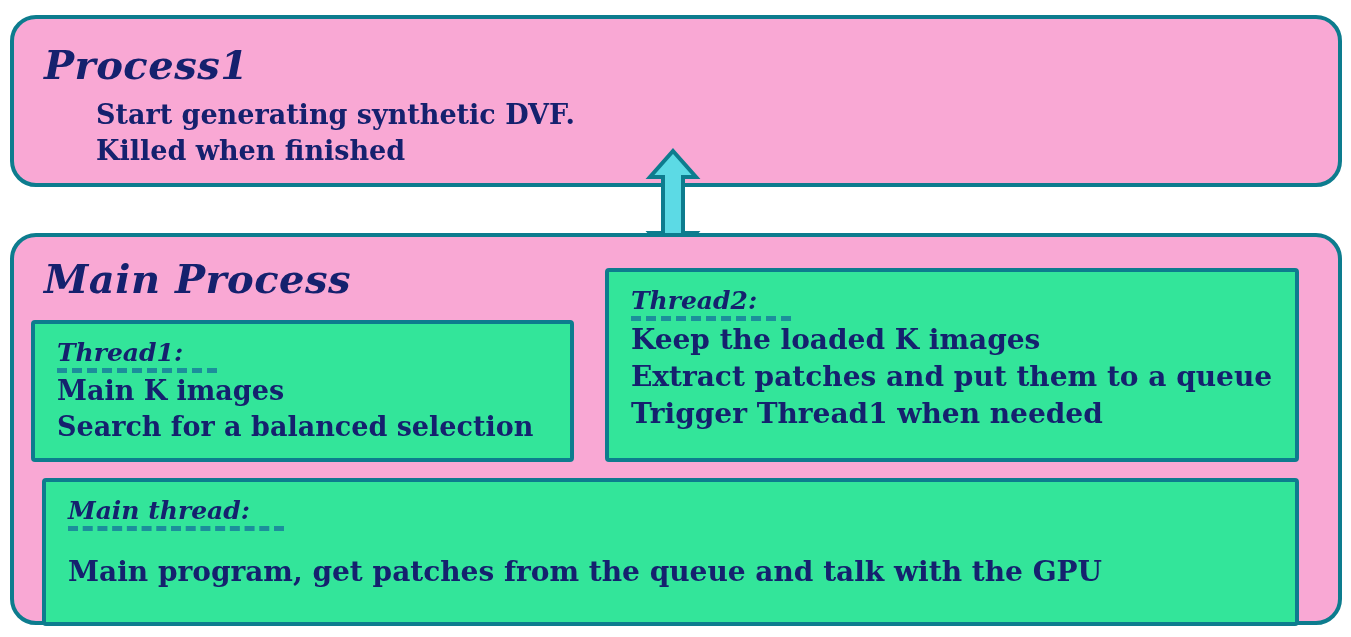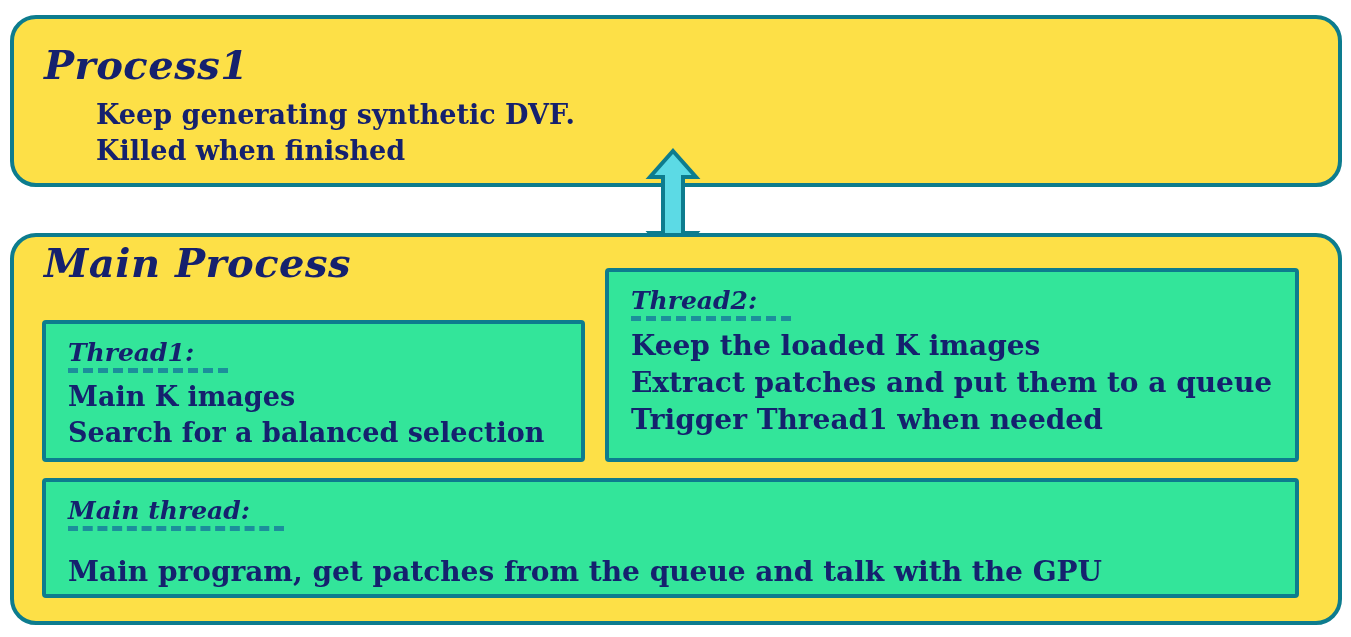--- a/index.html
+++ b/index.html
@@ -16,21 +16,21 @@
   }
 
   .stage {
     position: absolute;
     inset: 0;
   }
 
   
   .proc-box {
     position: absolute;
-    background: #fde047;
+    background: #f9a8d4;
     border: 4px solid #0d7c8e;
     border-radius: 26px;
     box-sizing: border-box;
   }
 
   #process1-box {
     left: 10px;
     top: 15px;
     width: 1332px;
     height: 172px;
@@ -55,21 +55,21 @@
     white-space: nowrap;
   }
 
   #process1-title {
     left: 30px;
     top: 22px;
   }
 
   #main-process-title {
     left: 30px;
-    top: 2px;
+    top: 18px;
   }
 
   
   .proc-lines {
     position: absolute;
     font-family: "DejaVu Serif", serif;
     font-weight: bold;
     color: #15216e;
     font-size: 27px;
     line-height: 36px;
@@ -94,38 +94,38 @@
   .thread-box {
     position: absolute;
     background: #33e59a;
     border: 4px solid #0d7c8e;
     border-radius: 4px;
     box-sizing: border-box;
     padding: 14px 20px 16px 22px;
   }
 
   #thread1-box {
-    left: 42px;
+    left: 31px;
     top: 320px;
     width: 543px;
     height: 142px;
   }
 
   #thread2-box {
     left: 605px;
     top: 268px;
     width: 694px;
     height: 194px;
   }
 
   #mainthread-box {
     left: 42px;
     top: 478px;
     width: 1257px;
-    height: 120px;
+    height: 148px;
   }
 
   
   .thread-head {
     display: inline-block;
     position: relative;
     font-family: "DejaVu Serif", serif;
     font-weight: bold;
     font-style: italic;
     color: #15216e;
@@ -136,42 +136,41 @@
     white-space: nowrap;
   }
 
   .thread-body {
     font-family: "DejaVu Serif", serif;
     font-weight: bold;
     color: #15216e;
     font-size: 27px;
     line-height: 36px;
     white-space: pre-line;
-    margin-top: 6px;
   }
 
   #thread2-box .thread-body {
     font-size: 28px;
     line-height: 37px;
   }
 
   #mainthread-box .thread-body {
     font-size: 28px;
     line-height: 37px;
     margin-top: 22px;
   }
 </style>
 </head>
 <body>
 
 <div class="stage">
 
   <div class="proc-box" id="process1-box">
     <div class="proc-title" id="process1-title">Process1</div>
-    <div class="proc-lines" id="process1-lines">Keep generating synthetic DVF.
+    <div class="proc-lines" id="process1-lines">Start generating synthetic DVF.
 Killed when finished</div>
   </div>
 
   <div id="sync-arrow">
     <svg width="56" height="114" viewBox="0 0 56 114" xmlns="http://www.w3.org/2000/svg">
       <polygon points="28,3 51,29 38,29 38,85 51,85 28,111 5,85 18,85 18,29 5,29" fill="#5cdae5" stroke="#0d7c8e" stroke-width="4" stroke-linejoin="miter"></polygon>
     </svg>
   </div>
 
   <div class="proc-box" id="main-process-box">

